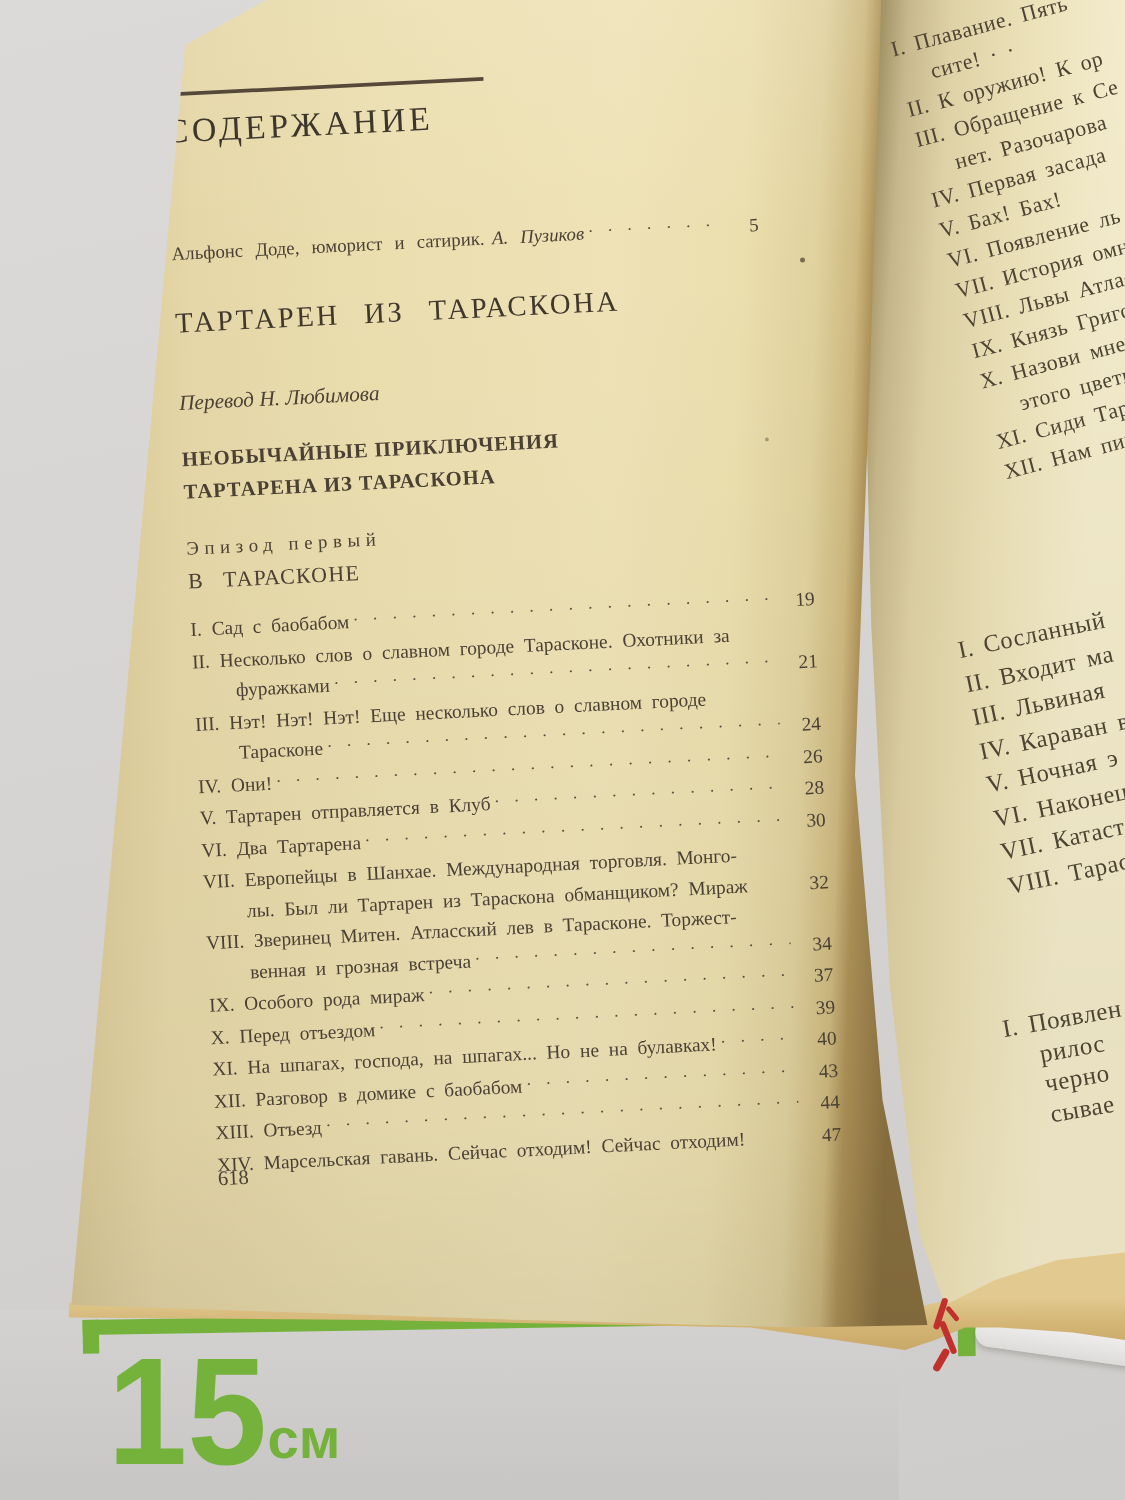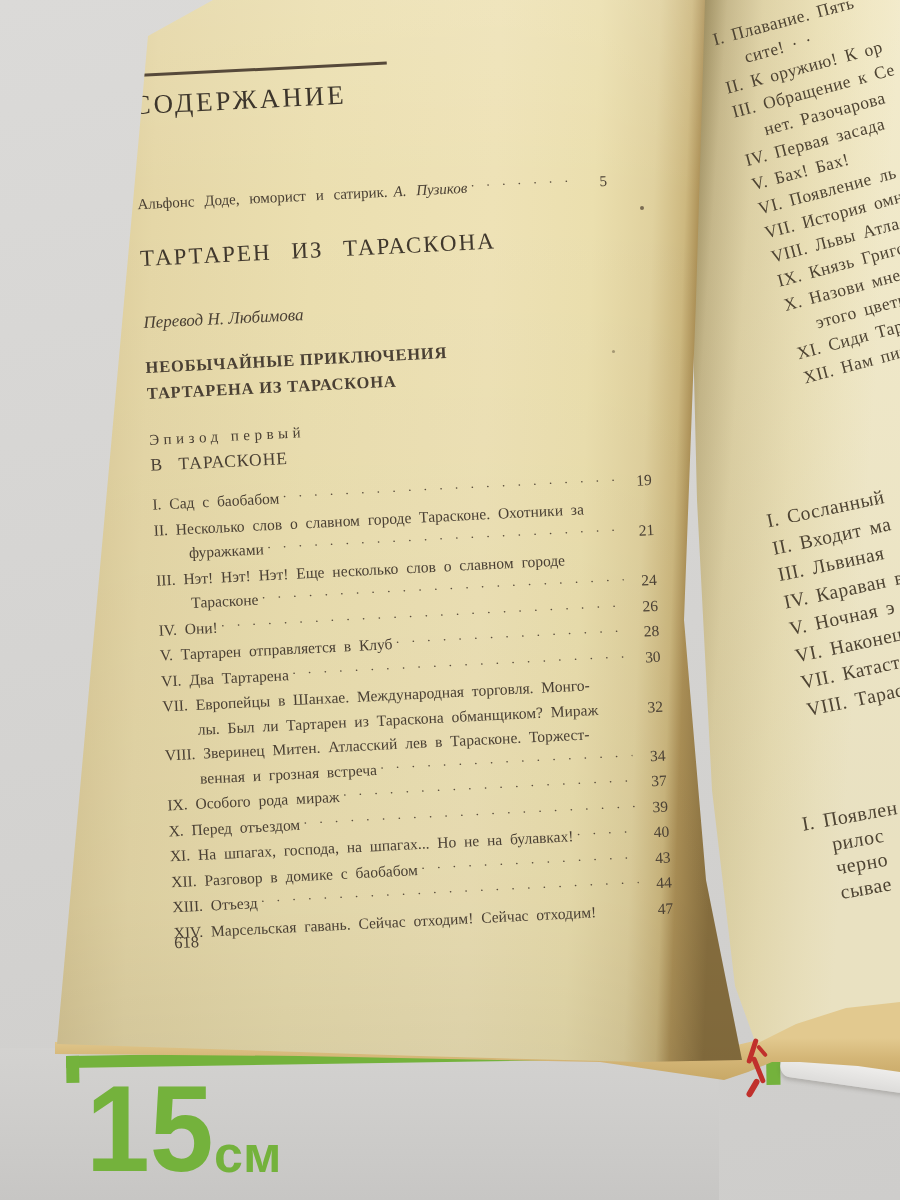--- a/index.html
+++ b/index.html
@@ -12,21 +12,21 @@
   .card{position:absolute;left:0;top:1048px;width:719px;height:152px;z-index:1;
     background:linear-gradient(180deg,#d3d2d0 0%,#cecdcb 45%,#c7c6c4 100%);}
   .ruler-line{position:absolute;left:66px;top:8px;width:714px;height:12px;
     background:var(--accent-green);transform:rotate(-0.9deg);transform-origin:0 0;}
   .ruler-line::before{content:"";position:absolute;left:0;top:0;width:13px;height:27px;background:var(--accent-green);}
   .ruler-line::after{content:"";position:absolute;right:0;top:0;width:14px;height:40px;background:var(--accent-green);}
   .r15{position:absolute;left:86px;top:20px;font-family:"Liberation Sans",sans-serif;
     font-weight:700;font-size:122px;line-height:1;color:var(--accent-green);
     transform:scaleX(.94);transform-origin:0 0;}
   .rcm{position:absolute;left:214px;top:80px;font-family:"Liberation Sans",sans-serif;
-    font-weight:700;font-size:52px;line-height:1;color:var(--accent-green);}
+    font-weight:700;font-size:45px;line-height:1;color:var(--accent-green);}
   .brand{position:absolute;left:418px;top:36px;display:flex;align-items:flex-start;}
   .logo{display:block;}
   .brand-name{margin:16px 0 0 18px;font-family:"Liberation Sans",sans-serif;font-weight:700;
     font-size:50px;line-height:1;letter-spacing:1px;color:var(--accent-green);
     transform:scale(.9,1.06);transform-origin:0 0;}
   .card-roll{position:absolute;left:782px;top:6px;width:132px;height:22px;border-radius:11px;
     background:linear-gradient(180deg,#efeeec,#dddcda);transform:rotate(8deg);transform-origin:0 0;
     box-shadow:0 3px 4px rgba(90,88,80,.25);}
 
   

